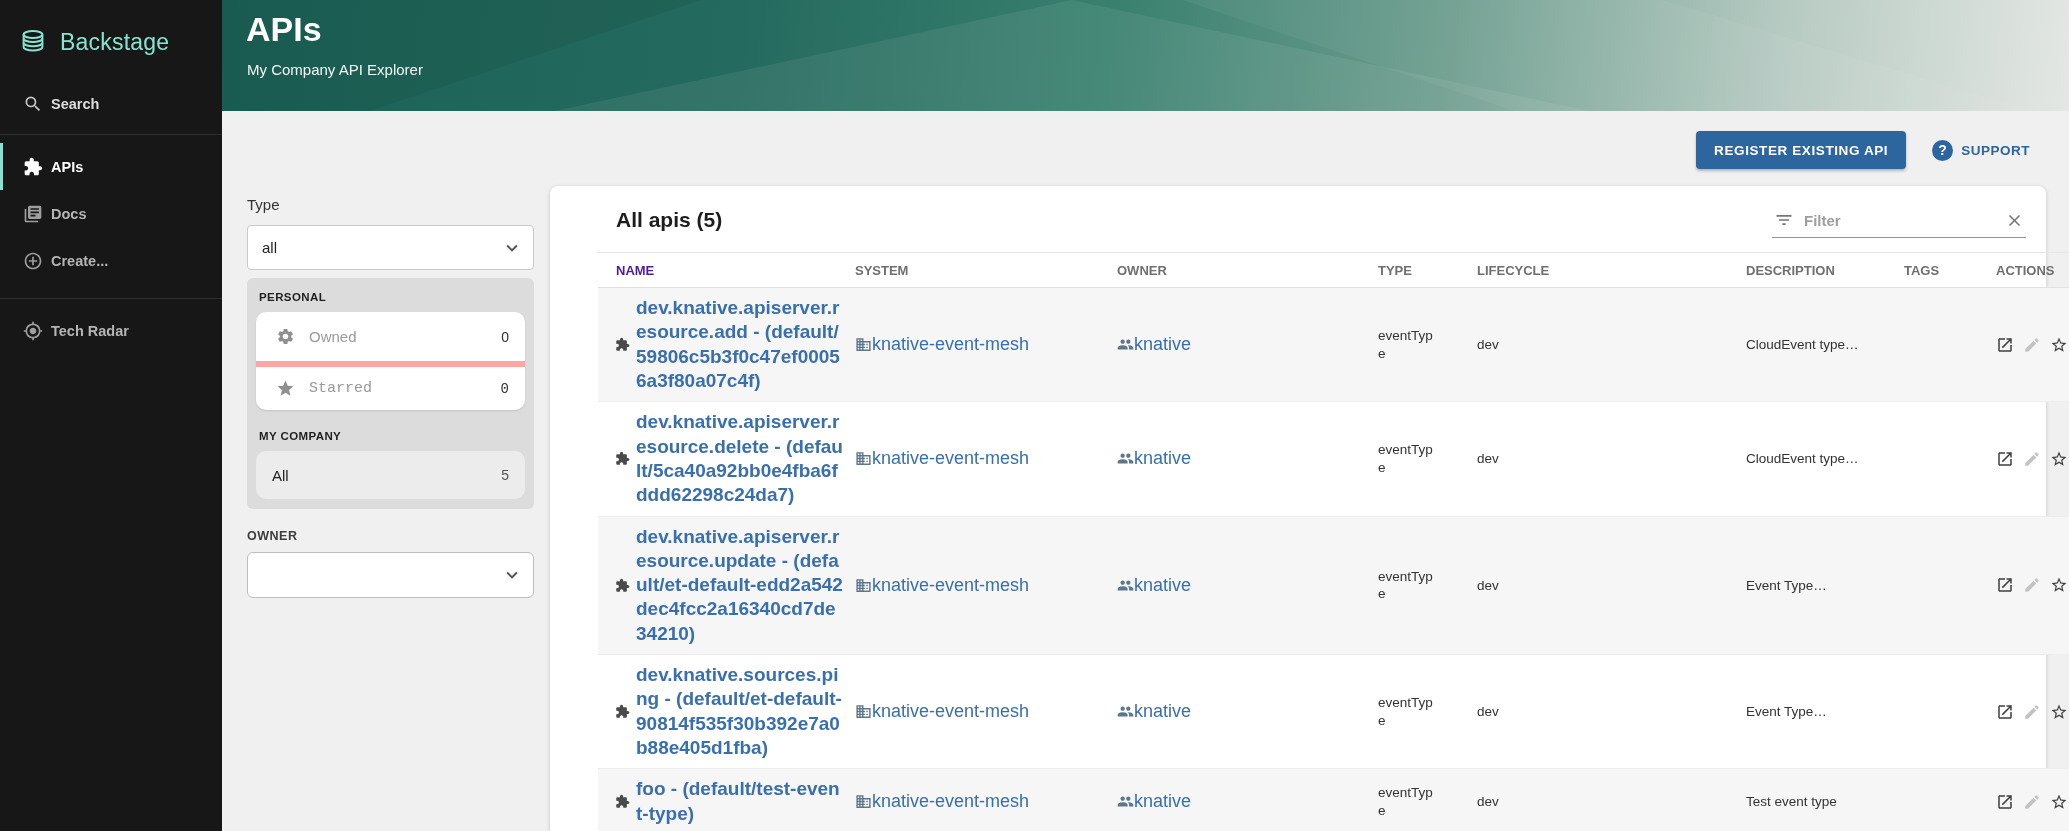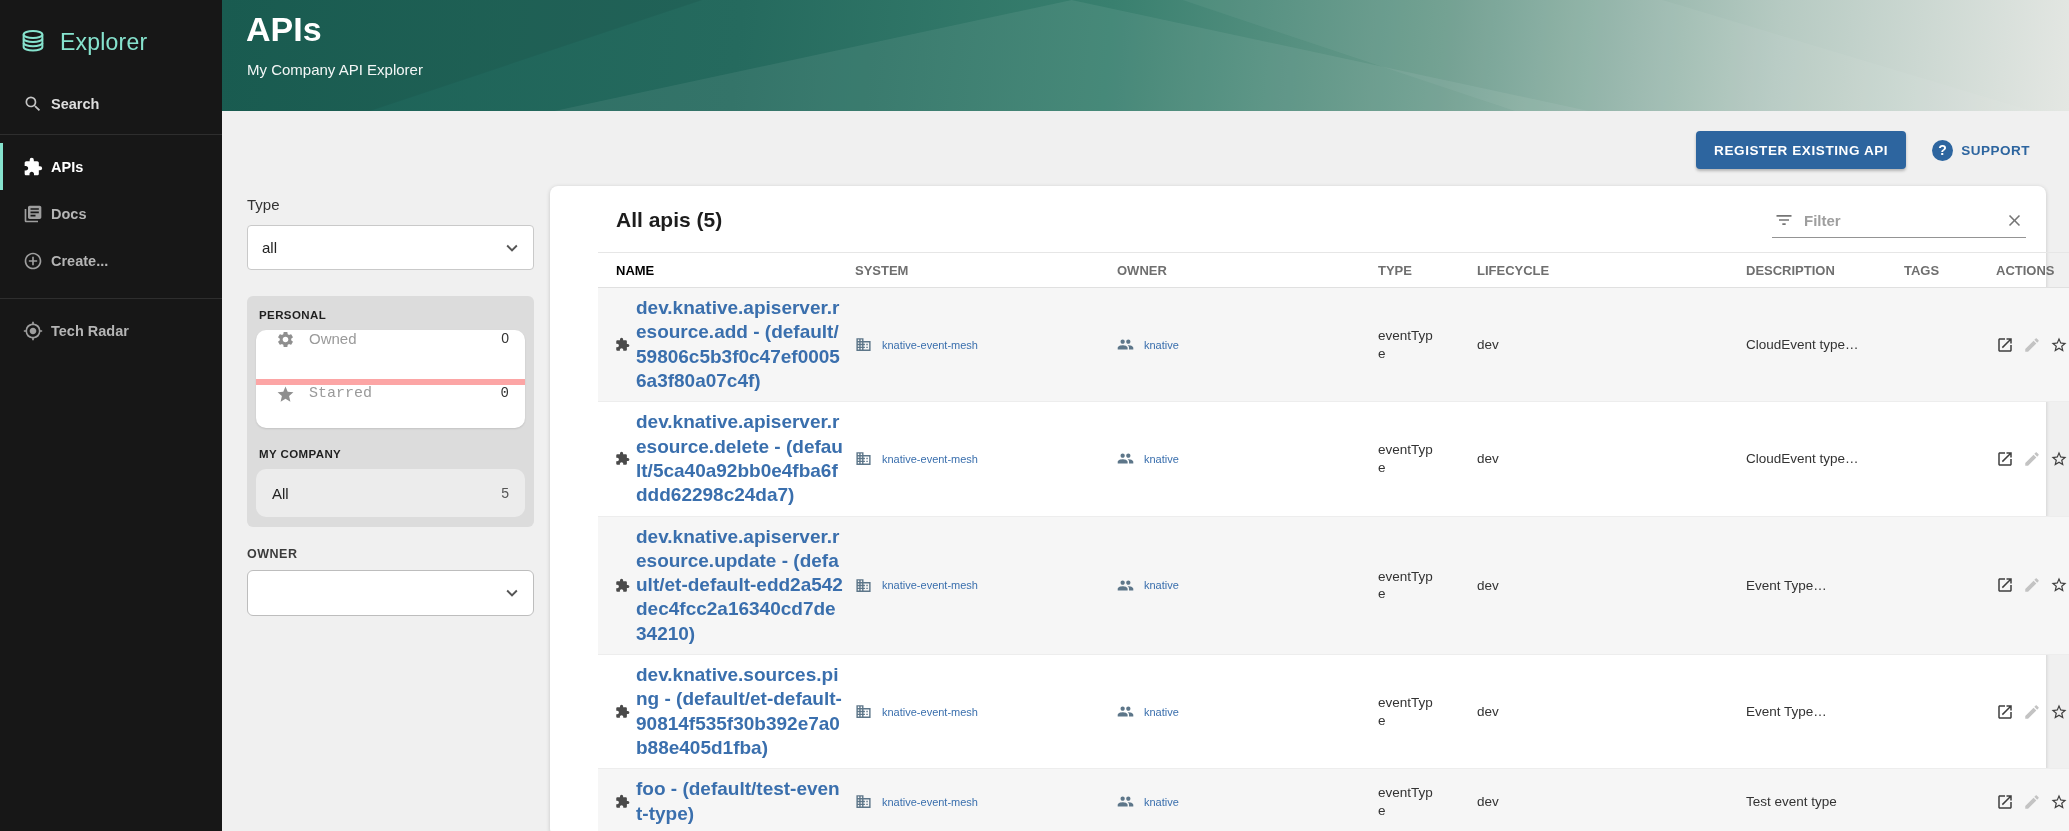--- a/index.html
+++ b/index.html
@@ -57,27 +57,27 @@
     color:#fff; font-size:14px; font-weight:700; display:flex; align-items:center;
     justify-content:center; }
 
   
   .filter-col { position:absolute; left:25px; top:85px; width:287px; }
   .type-label { font-size:15px; color:#333; margin-bottom:12px; }
   .select-box { position:relative; height:45px; background:#fff; border:1px solid #c9c9c9;
     border-radius:4px; display:flex; align-items:center; padding:0 14px;
     font-size:15px; color:#222; cursor:pointer; }
   .select-box svg { position:absolute; right:10px; width:22px; height:22px; fill:#555; }
-  .filter-groups { margin-top:26px; background:#dcdcdc; border-radius:6px;
+  .filter-groups { margin-top:8px; background:#dcdcdc; border-radius:6px;
     padding:11px 9px 10px 9px; }
   .group-label { font-size:11.5px; font-weight:700; letter-spacing:.4px; color:#1f1f1f;
     padding:2px 3px 9px 3px; }
   .group-card { background:#fff; border-radius:10px; box-shadow:0 1px 2px rgba(0,0,0,.12);
     overflow:hidden; margin-bottom:18px; }
-  .pick-item { display:flex; height:49px; padding:0 16px 0 20px;
+  .pick-item { display:flex; align-items:center; height:49px; padding:0 16px 0 20px;
     cursor:pointer; }
   .pick-item + .pick-item { border-top:6px solid #fca5a5;font-family:Liberation Mono, monospace; }
   .pick-item svg { width:19px; height:19px; fill:#8f8f8f; margin-right:14px; }
   .pick-label { flex:1; font-size:15px; color:#9a9a9a; }
   .pick-count { font-size:14px; color:#333; }
   .all-item { background:#ececec; border-radius:10px; height:48px; display:flex;
     align-items:center; padding:0 16px; cursor:pointer; }
   .all-label { flex:1; font-size:15px; color:#222; }
   .all-count { font-size:14px; color:#555; }
   .owner-label { margin-top:20px; font-size:12.5px; font-weight:700; letter-spacing:.5px;
@@ -99,52 +99,52 @@
   .clear-btn { background:none; border:none; padding:0; cursor:pointer; line-height:0; }
   .clear-btn svg { width:19px; height:19px; fill:#757575; }
 
   table { width:100%; border-collapse:collapse; table-layout:fixed; }
   col.c-name{width:257px} col.c-system{width:262px} col.c-owner{width:261px}
   col.c-type{width:99px} col.c-life{width:269px} col.c-desc{width:158px}
   col.c-tags{width:92px} col.c-act{width:80px}
   thead th { text-align:left; font-size:13px; font-weight:700; color:#6f6f6f;
     height:35px; border-top:1px solid #e6e6e6; border-bottom:1px solid #e0e0e0;
     padding:0; vertical-align:middle; }
-  thead th.first { padding-left:18px; color:#000000; }
+  thead th.first { padding-left:18px; color:#4c1d95; }
   tbody td { vertical-align:middle; padding:8px 0; font-size:13.5px; color:#333;
     border-bottom:1px solid #ededed; }
   tbody tr.shade { background:#f6f6f6; }
   tbody tr:last-child td { border-bottom:1px solid #e3e3e3; }
   .name-cell { display:flex; align-items:center; gap:6px; padding-left:17px; }
   .name-cell svg.kind { width:15px; height:15px; fill:#4a4a4a; flex:0 0 auto; }
   a.blue-link { color:#3a6fad; text-decoration:none; cursor:pointer; }
   .name-link { display:inline-block; width:210px; font-weight:700; font-size:19px;
     line-height:1.28; word-break:break-all; }
-  .entity-ref { display:flex; align-items:center; gap:10px; font-size:11px; }
+  .entity-ref { display:flex; align-items:center; gap:0; font-size:18px; }
   .entity-ref svg { width:17px; height:17px; fill:#5d7689; flex:0 0 auto; }
   .type-text { display:inline-block; width:62px; word-break:break-all; line-height:1.3; }
   .act-cell { display:flex; align-items:center; gap:9px; padding-right:14px; }
   .icon-btn { background:none; border:none; padding:0; cursor:pointer; line-height:0; }
   .icon-btn svg { width:18px; height:18px; }
   .ic-dark { fill:#3f3f3f; } .ic-muted { fill:#c3c3c3; }
 </style>
 </head>
 <body>
 
 <nav class="sidebar">
   <div class="logo-row">
     <svg viewBox="0 0 24 24">
       <g fill="none" stroke="#86e3ce" stroke-width="1.6">
         <ellipse cx="12" cy="6" rx="7.5" ry="2.8"></ellipse>
         <path d="M4.5 6v3.2c0 1.55 3.36 2.8 7.5 2.8s7.5-1.25 7.5-2.8V6"></path>
         <path d="M4.5 9.4v3.2c0 1.55 3.36 2.8 7.5 2.8s7.5-1.25 7.5-2.8V9.4"></path>
         <path d="M4.5 12.8V16c0 1.55 3.36 2.8 7.5 2.8s7.5-1.25 7.5-2.8v-3.2"></path>
       </g>
     </svg>
-    <span class="logo-text">Explorer</span>
+    <span class="logo-text">Backstage</span>
   </div>
 
   <div class="side-item search">
     <svg viewBox="0 0 24 24">
       <path d="M15.5 14h-.79l-.28-.27A6.471 6.471 0 0 0 16 9.5 6.5 6.5 0 1 0 9.5 16c1.61 0 3.09-.59 4.23-1.57l.27.28v.79l5 4.99L20.49 19l-4.99-5zm-6 0C7.01 14 5 11.99 5 9.5S7.01 5 9.5 5 14 7.01 14 9.5 11.99 14 9.5 14z"></path>
     </svg>
     <span>Search</span>
   </div>
 
   <div class="side-divider"></div>

